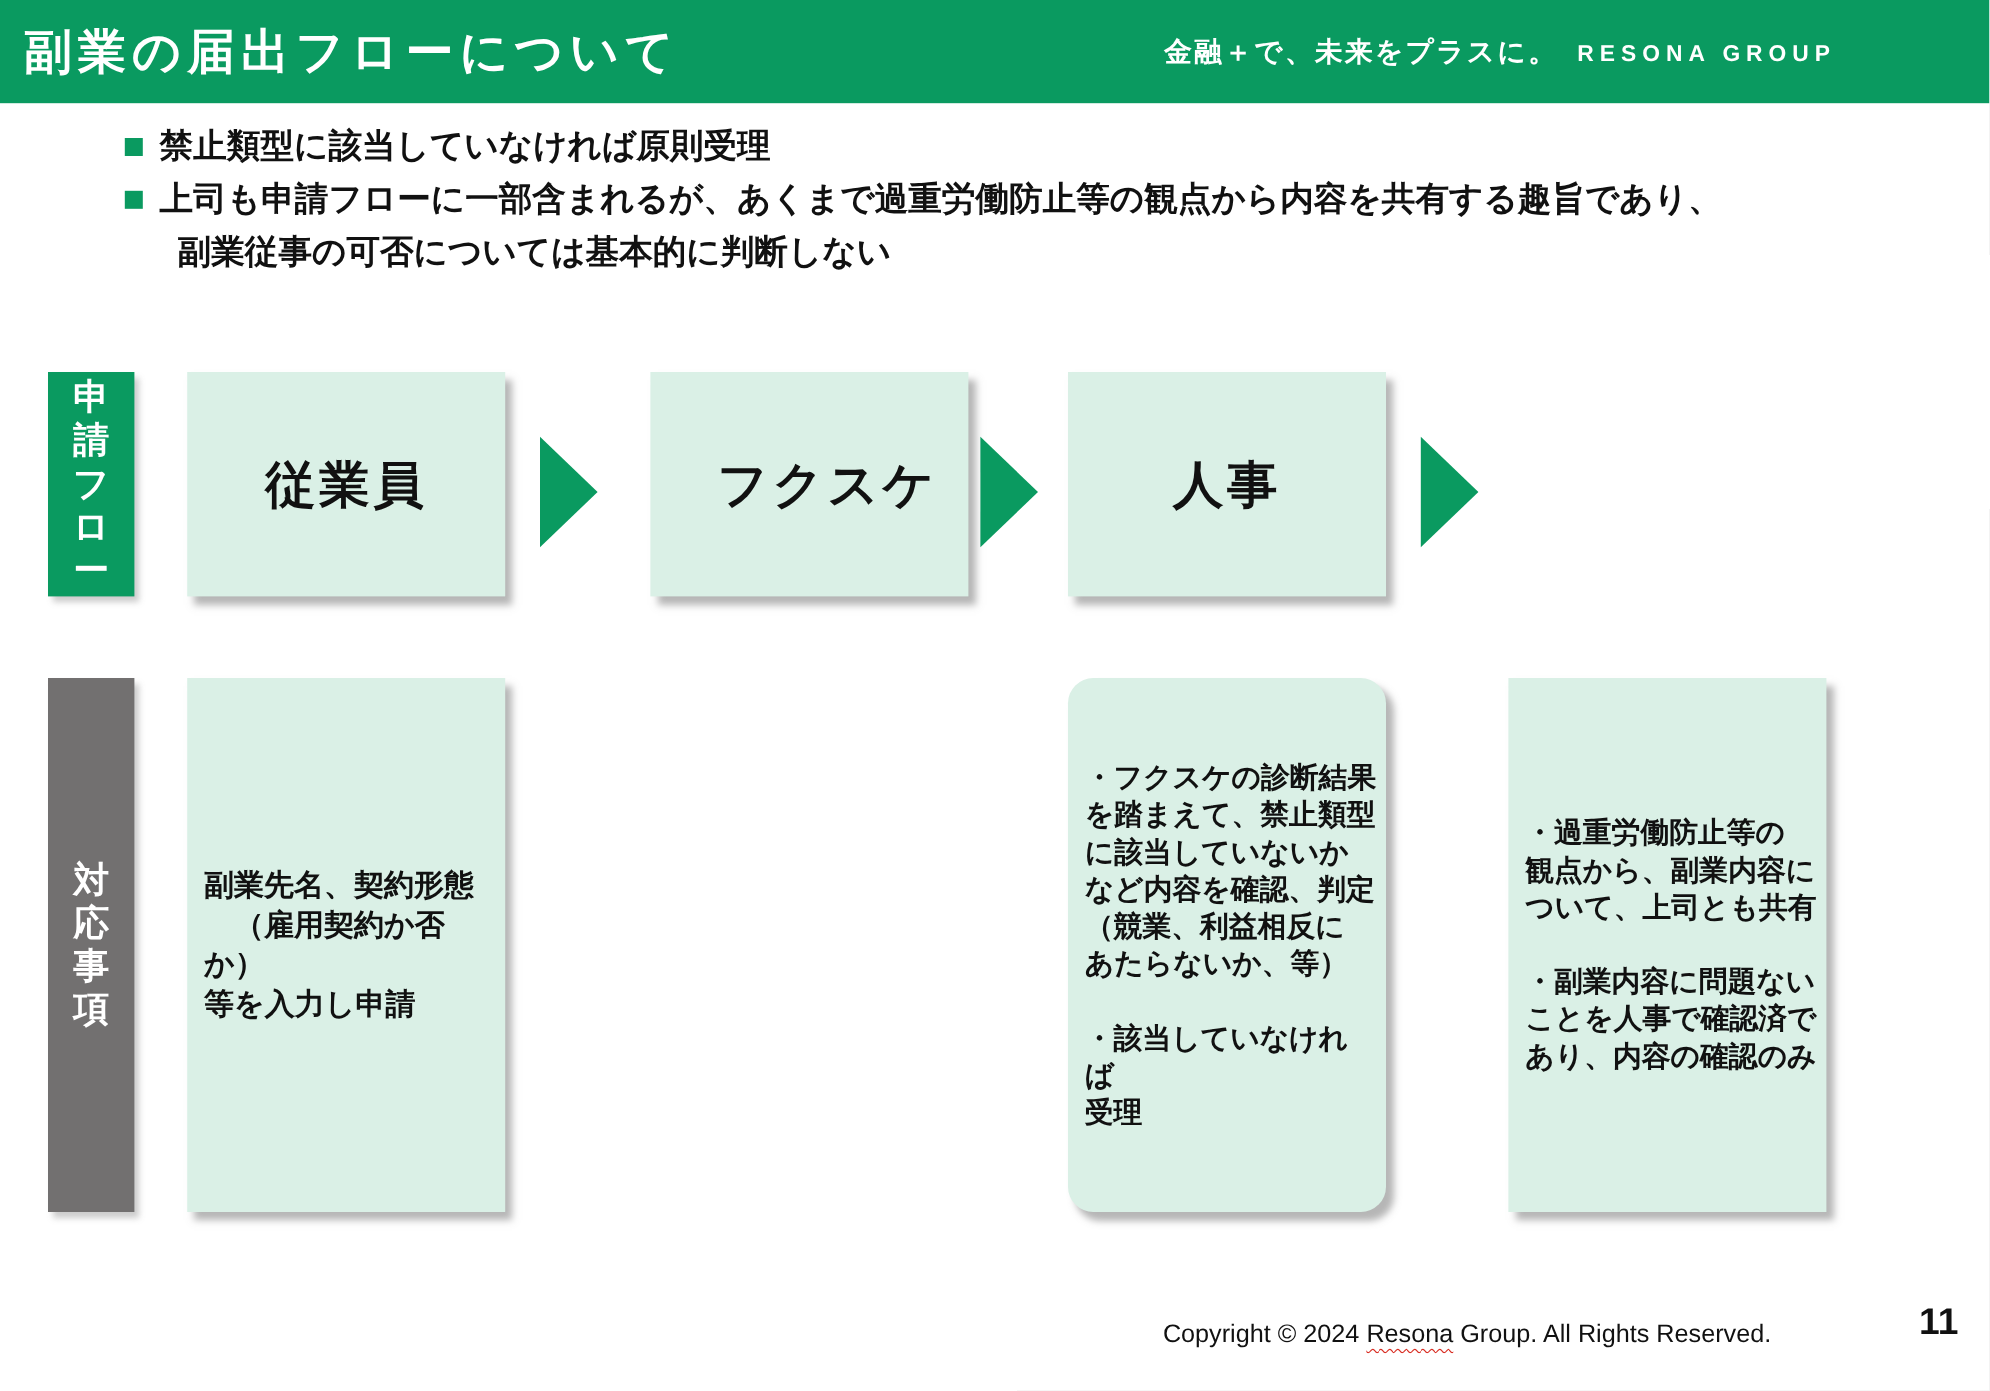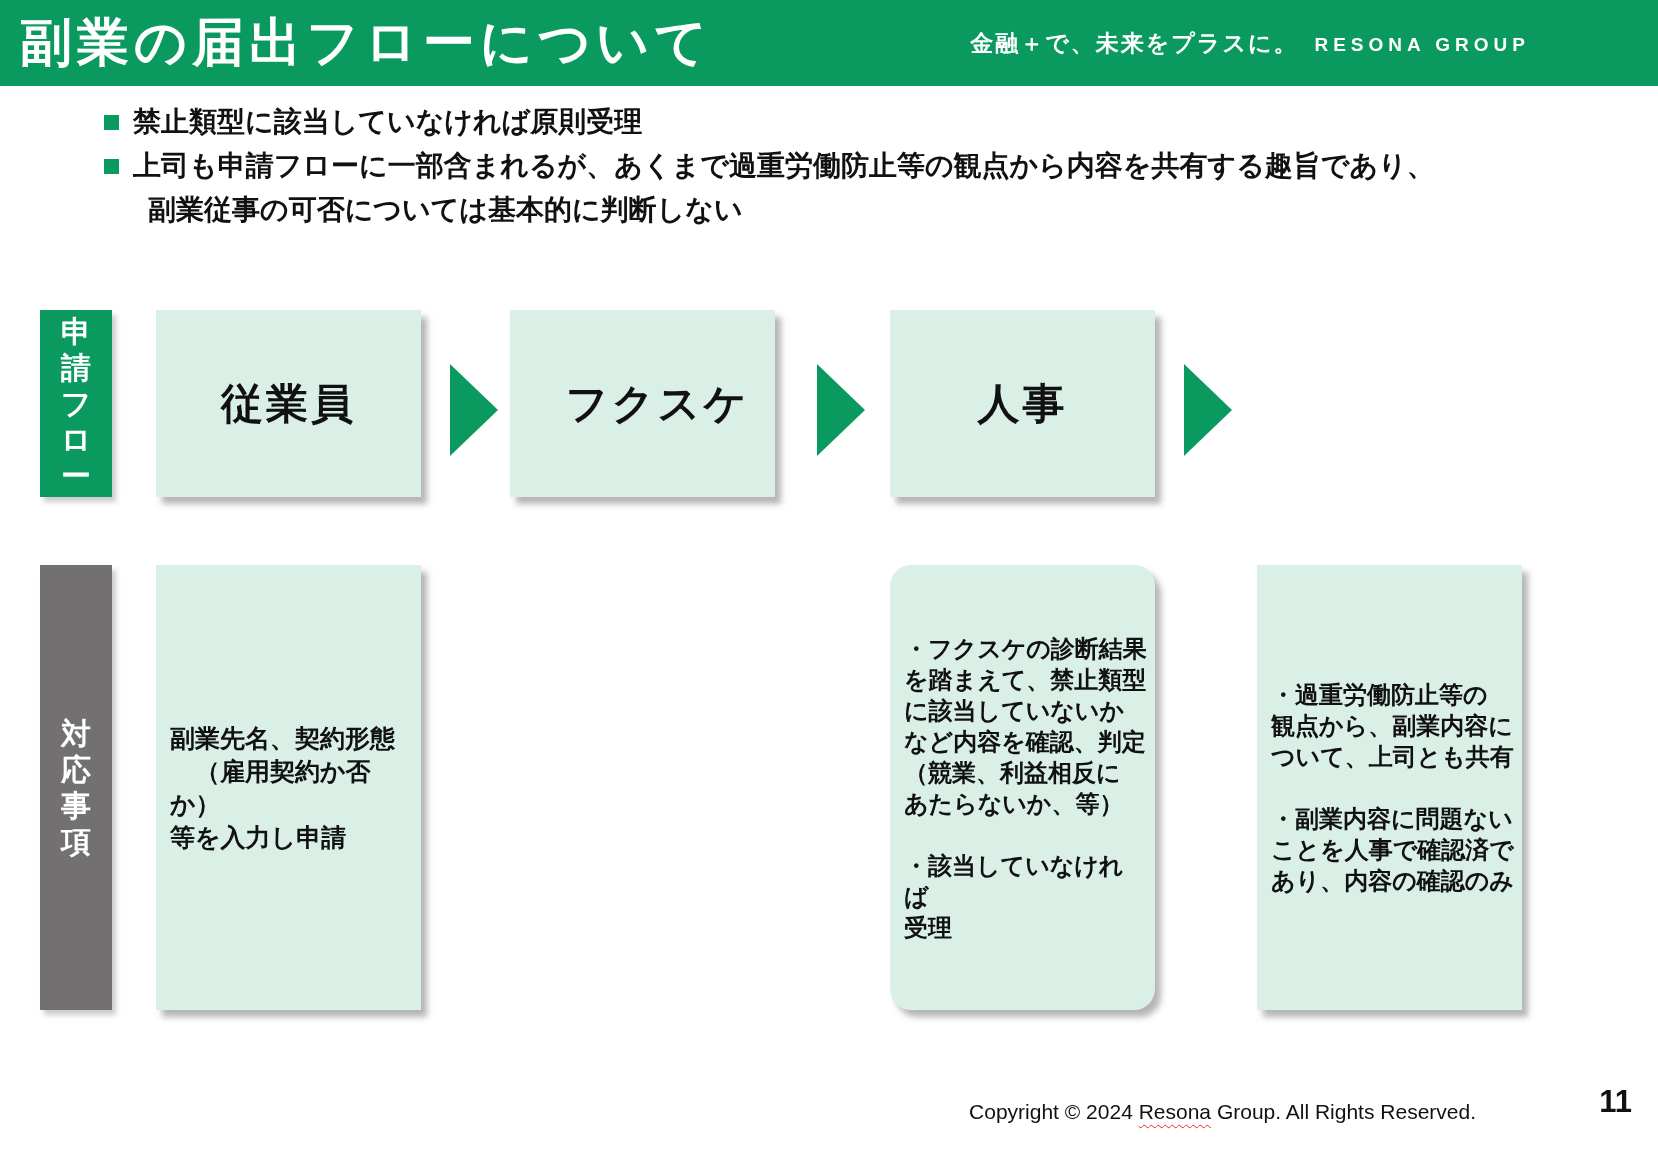--- a/index.html
+++ b/index.html
@@ -20,21 +20,21 @@
     top: 0; left: 0;
     width: 1658px; height: 86px;
     background: #0a9a60;
     display: flex;
     align-items: center;
     justify-content: space-between;
     padding: 0 128px 0 20px;
     color: #ffffff;
   }
   .h-title {
-    font-size: 52px;
+    font-size: 40px;
     font-weight: 700;
     letter-spacing: 5px;
     white-space: nowrap;
   }
   .h-right {
     display: flex;
     align-items: baseline;
     white-space: nowrap;
   }
   .h-tag {
@@ -109,21 +109,21 @@
     box-shadow: 6px 7px 6px rgba(110,110,110,0.5);
     display: flex;
     align-items: center;
     justify-content: center;
     font-size: 42px;
     font-weight: 700;
     letter-spacing: 3px;
     color: #111111;
   }
   .fb-0 { left: 156px; }
-  .fb-1 { left: 510px; padding-left: 30px; }
+  .fb-1 { left: 542px; padding-left: 30px; }
   .fb-2 { left: 890px; }
   .fb-3 { left: 1257px; }
   .arrow {
     position: absolute;
     top: 364px;
     width: 0; height: 0;
     border-top: 46px solid transparent;
     border-bottom: 46px solid transparent;
     border-left: 48px solid #0a9a60;
   }

